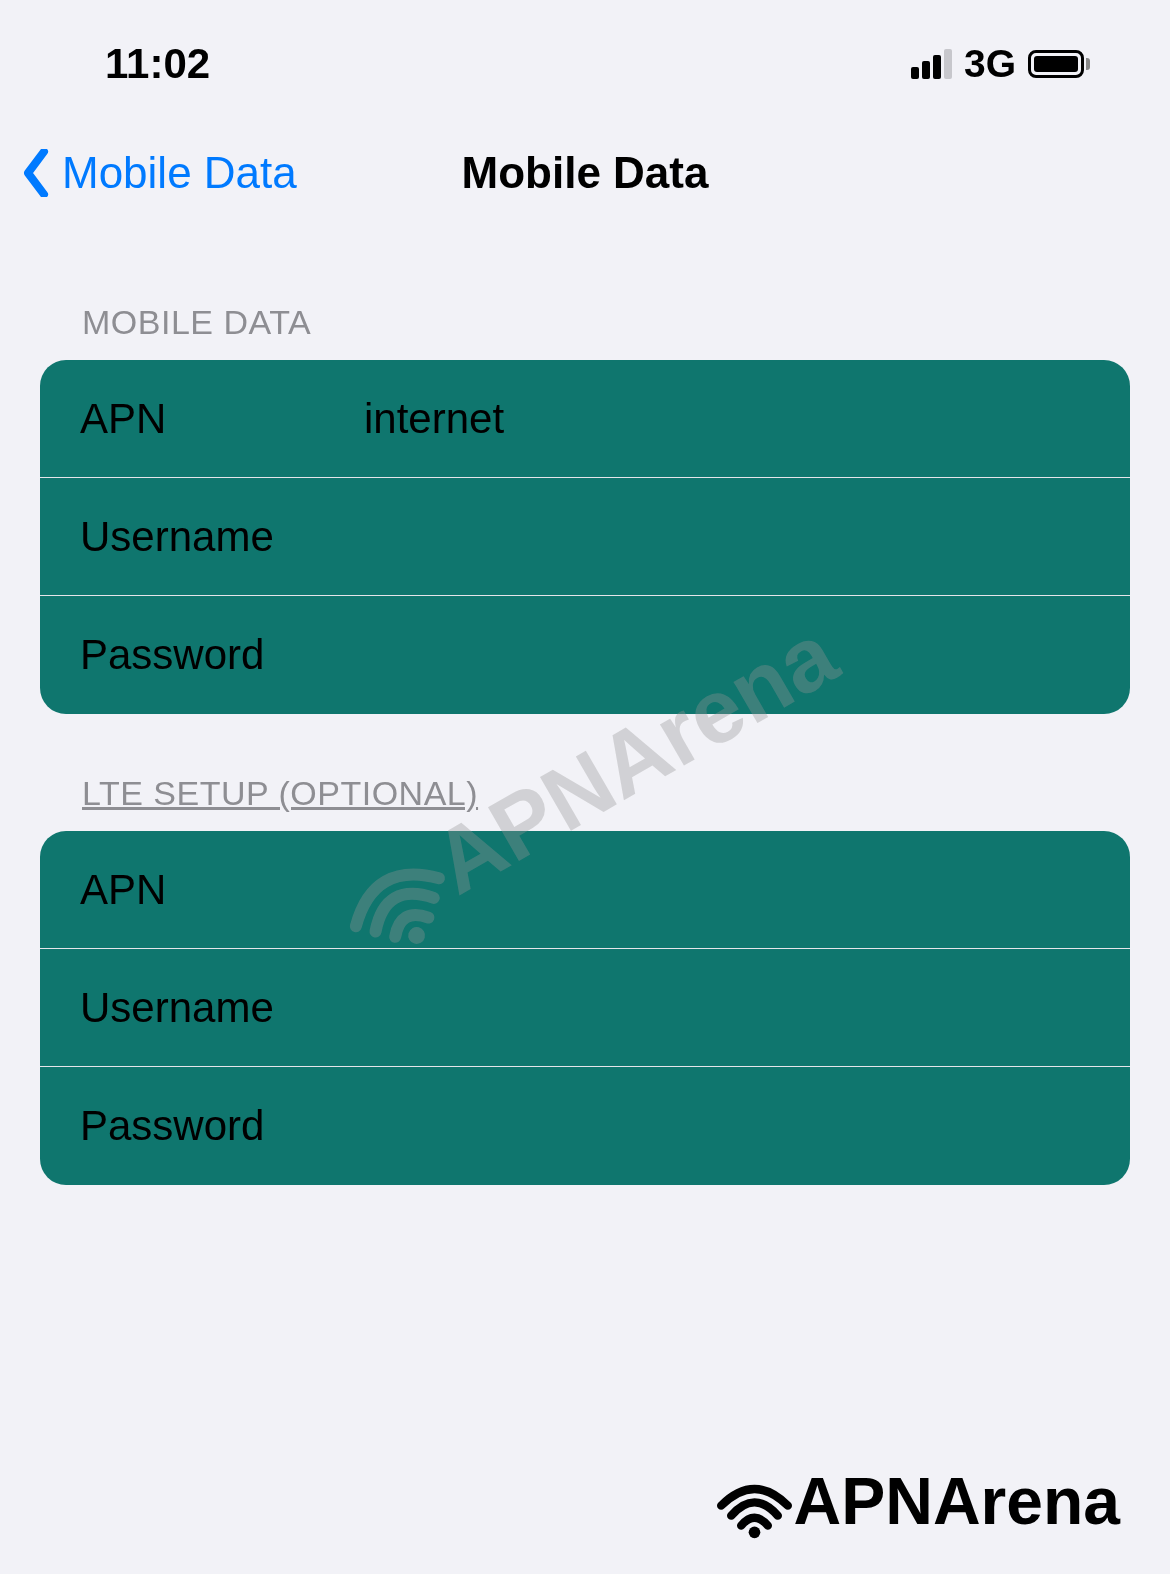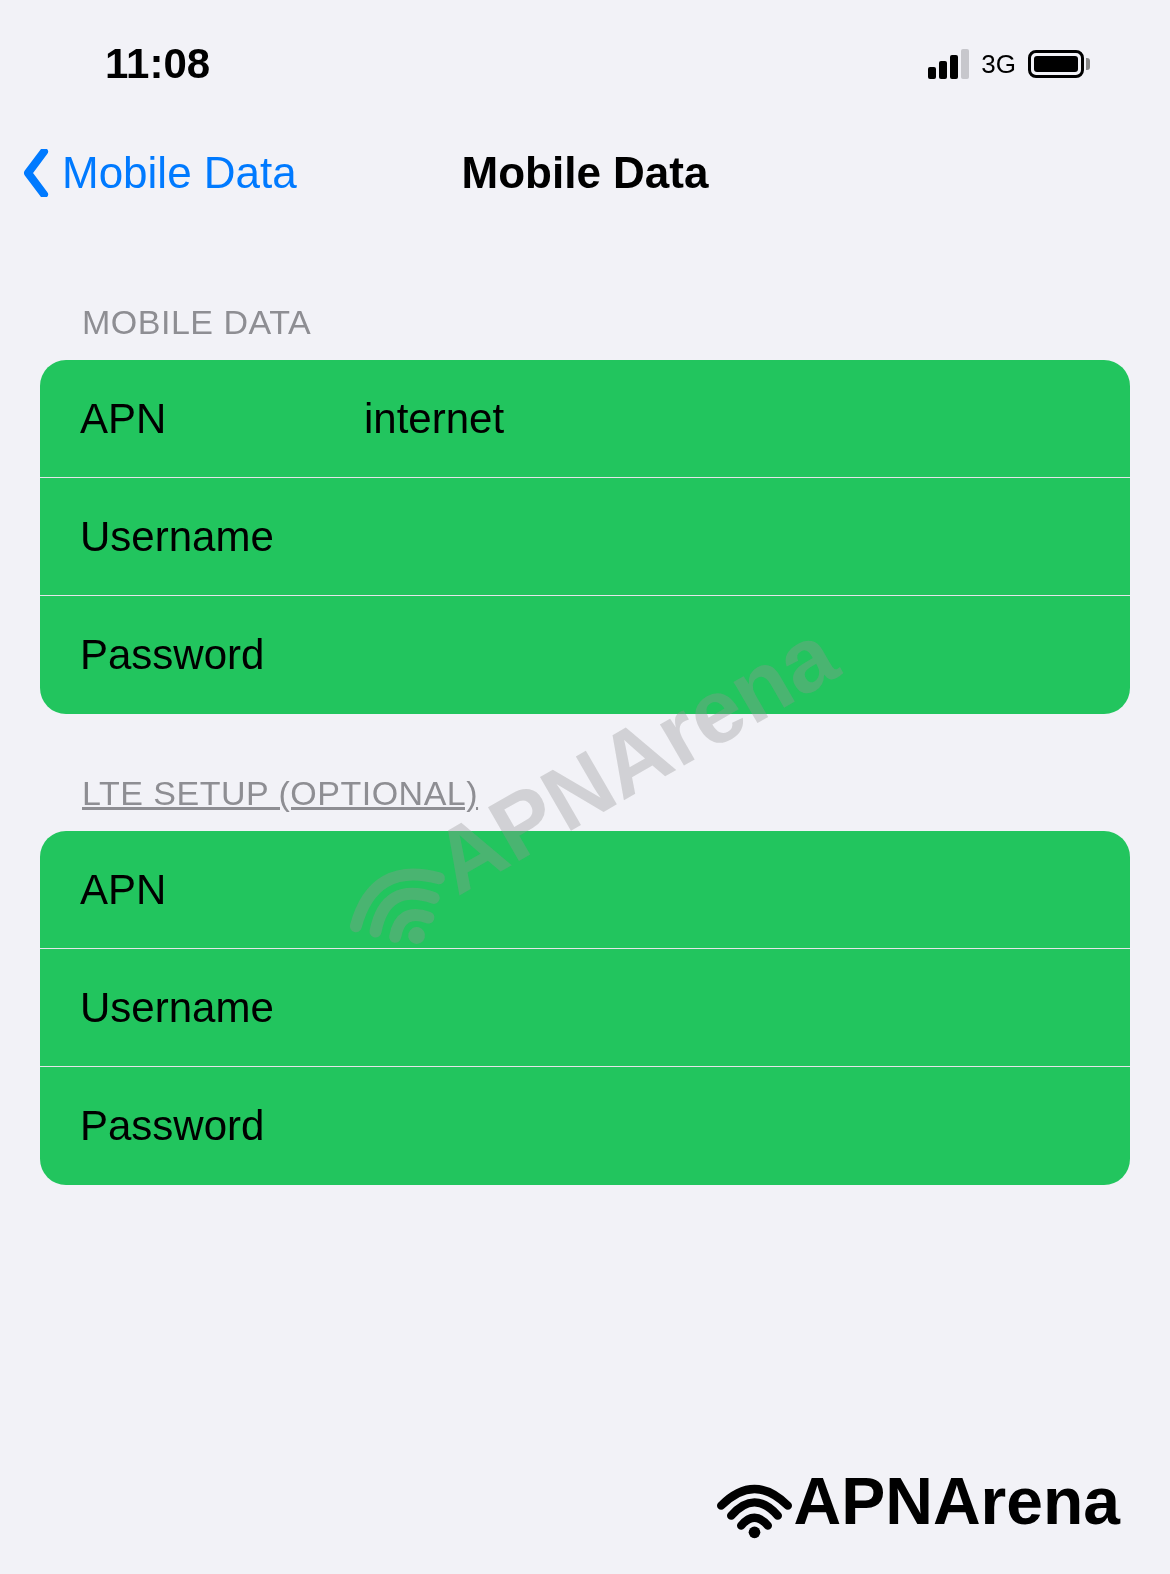--- a/index.html
+++ b/index.html
@@ -47,22 +47,22 @@
       background-color: #000;
       border-radius: 2px;
     }
     
     .signal-bar:nth-child(1) { height: 12px; }
     .signal-bar:nth-child(2) { height: 18px; }
     .signal-bar:nth-child(3) { height: 24px; }
     .signal-bar:nth-child(4) { height: 30px; background-color: #c7c7cc; }
     
     .network-type {
-      font-size: 26px;
-      font-weight: 400;
+      font-size: 39px;
+      font-weight: 700;
       color: #000;
     }
     
     .battery {
       display: flex;
       align-items: center;
     }
     
     .battery-body {
       width: 56px;
@@ -131,21 +131,21 @@
       padding: 85px 42px 18px 42px;
       letter-spacing: 0.5px;
     }
     
     .section-header.second {
       padding-top: 60px;
       text-decoration: underline;
     }
     
     .settings-group {
-      background-color: #22c55e;
+      background-color: #0f766e;
       border-radius: 26px;
       overflow: hidden;
     }
     
     .settings-row {
       display: flex;
       align-items: center;
       padding: 34px 40px;
       min-height: 118px;
     }
@@ -208,21 +208,21 @@
     .watermark-wifi-bottom {
       width: 85px;
       height: 75px;
       margin-right: -3px;
     }
   </style>
 </head>
 <body>
 
 <div class="status-bar">
-  <div class="status-time">11:08</div>
+  <div class="status-time">11:02</div>
   <div class="status-right">
     <div class="signal-bars">
       <div class="signal-bar"></div>
       <div class="signal-bar"></div>
       <div class="signal-bar"></div>
       <div class="signal-bar"></div>
     </div>
     <div class="network-type">3G</div>
     <div class="battery">
       <div class="battery-body">

